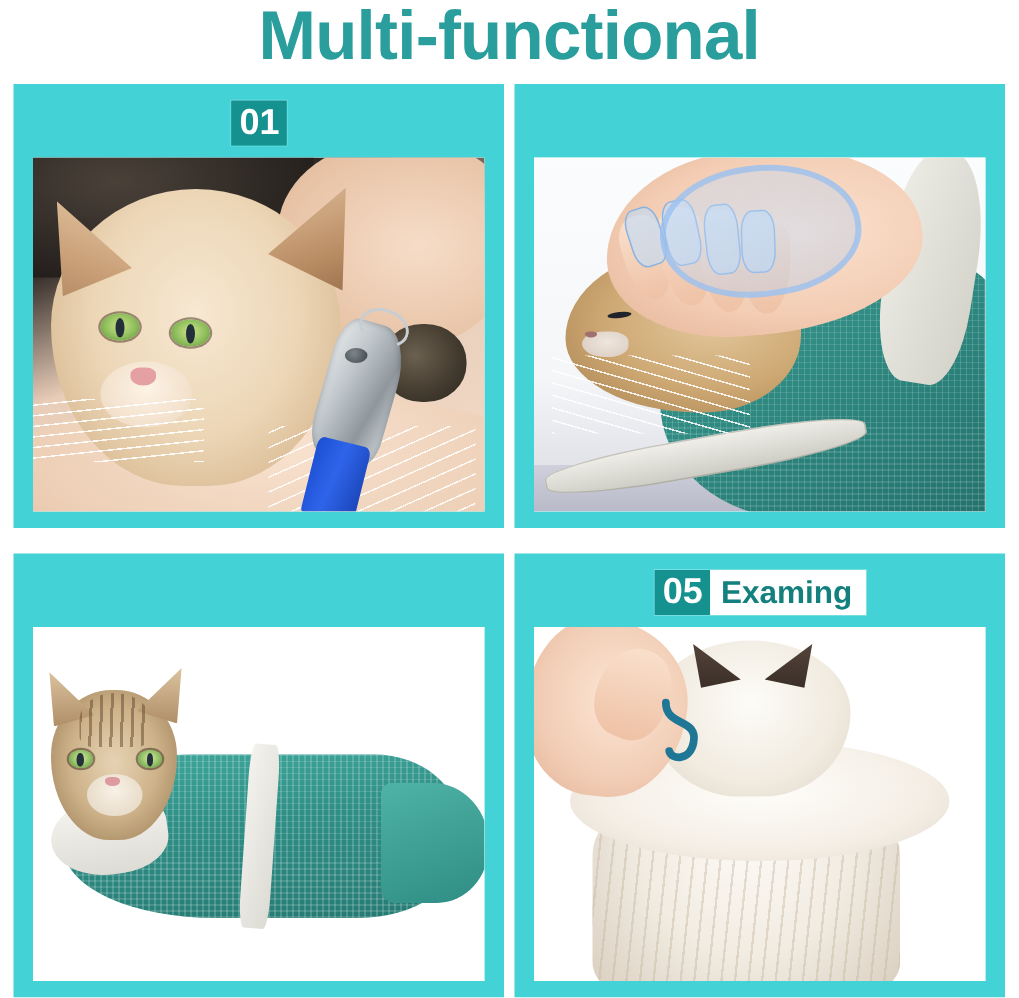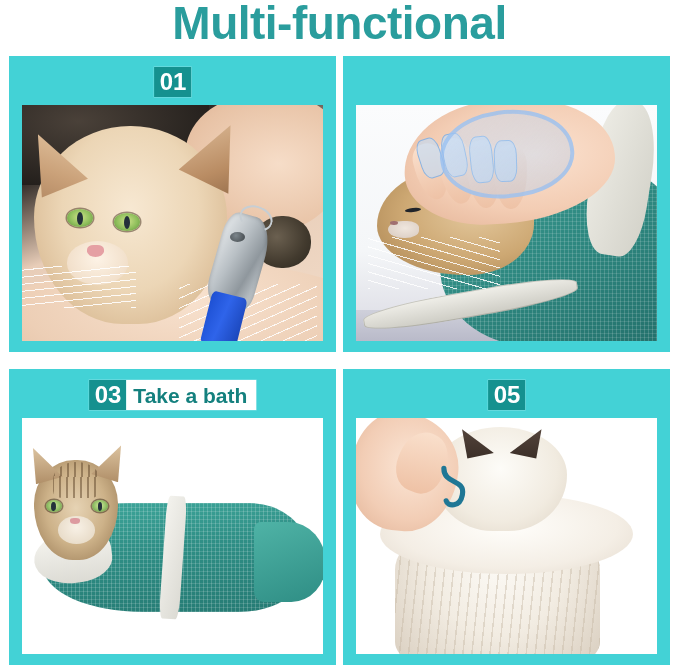--- a/index.html
+++ b/index.html
@@ -440,24 +440,20 @@
         <div class="brush-ring br1"></div>
         <div class="brush-ring br2"></div>
         <div class="brush-ring br3"></div>
         <div class="brush-ring br4"></div>
         <div class="brush-strap"></div>
       </div>
     </div>
   </div>
 
   <div class="panel p3">
-    <div class="badge">
-      <span class="badge-num">03</span>
-      <span class="badge-label">Take a bath</span>
-    </div>
     <div class="photo-frame">
       <div class="photo">
         <div class="bag3">
           <div class="bag3-mesh"></div>
         </div>
         <div class="bag3-tail"></div>
         <div class="bag3-strap"></div>
         <div class="bag3-collar"></div>
         <div class="cat3-head">
           <div class="cat3-ear l"></div>
@@ -472,20 +468,21 @@
             </div>
           <div class="cat3-nose"></div>
         </div>
       </div>
     </div>
   </div>
 
   <div class="panel p4">
     <div class="badge">
       <span class="badge-num">05</span>
+      <span class="badge-label">Examing</span>
     </div>
     <div class="photo-frame">
       <div class="photo">
         <div class="cat4-body">
           <div class="cat4-fur"></div>
         </div>
         <div class="cat4-ruff"></div>
         <div class="cat4-head">
           <div class="cat4-ear l"></div>
           <div class="cat4-ear r"></div>

